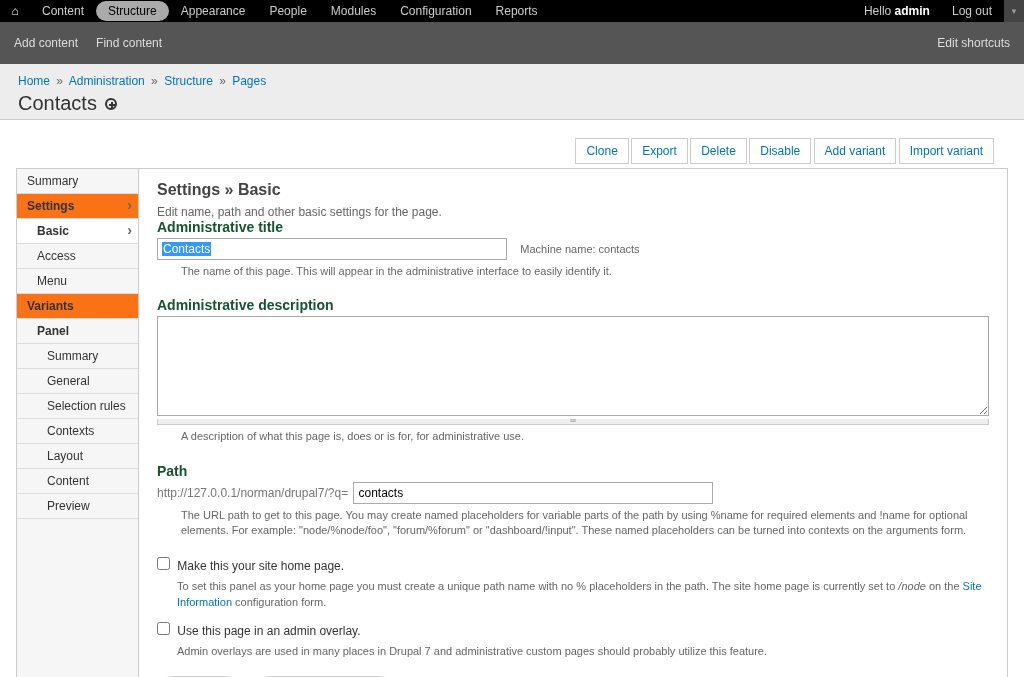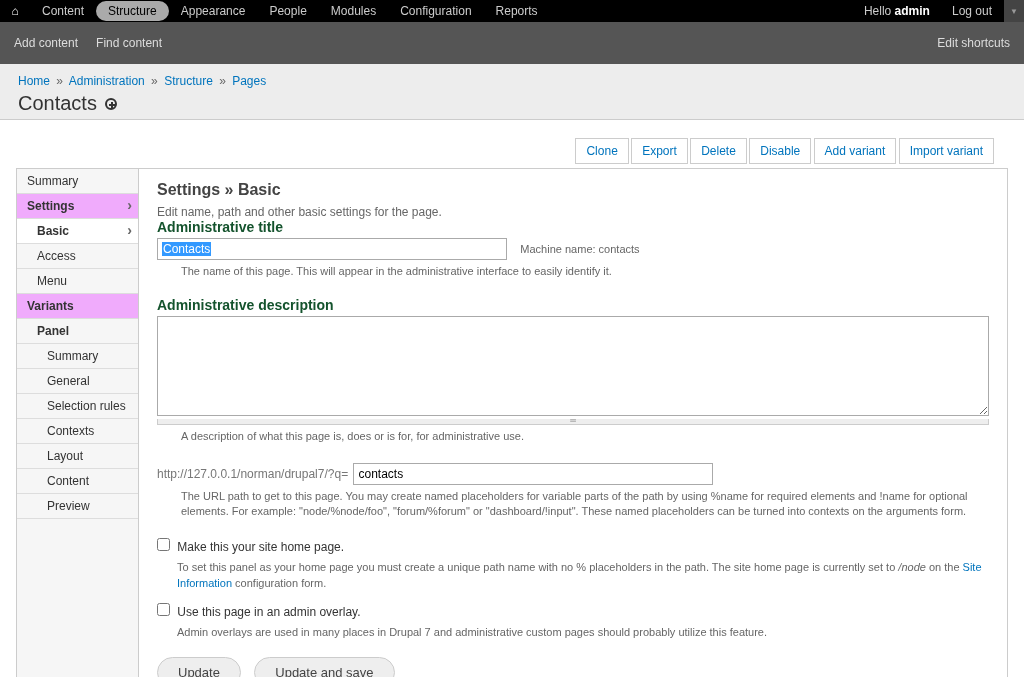--- a/index.html
+++ b/index.html
@@ -38,21 +38,21 @@
 
 
 .action-tabs { text-align: right; margin: 8px 14px 0 0; }
 .action-tabs .btn { display: inline-block; border: 1px solid #ccc; padding: 5px 10px; font-size: 12px; color: #0074bd; background: #fff; margin-left: -1px; }
 .action-tabs .btn:first-child { margin-left: 0; }
 
 
 .settings-region { display: flex; border: 1px solid #ccc; margin-top: 4px; }
 .side-col { width: 122px; background: #f6f6f6; border-right: 1px solid #ccc; }
 .side-col .side-item { padding: 5px 10px; border-bottom: 1px solid #ddd; font-size: 12px; color: #333; }
-.side-col .side-item.header { font-weight: bold; background: #f0abfc; }
+.side-col .side-item.header { font-weight: bold; background: #f97316; }
 .side-col .side-item.active { font-weight: bold; background: #fff; }
 .side-col .side-item.sub { padding-left: 20px; }
 .side-col .side-item.sub2 { padding-left: 30px; }
 .side-col .side-item.arrow { position: relative; }
 .side-col .side-item.arrow::after { content: "›"; position: absolute; right: 6px; color: #666; font-size: 14px; top: 3px; }
 
 .content-col { flex: 1; padding: 12px 18px 24px 18px; }
 .content-col h2.section-title { font-size: 16px; font-weight: bold; color: #444; margin-bottom: 6px; }
 .content-col .desc { font-size: 12px; color: #666; }
 .content-col .field-label { font-size: 14px; font-weight: bold; color: #14532d; margin-bottom: 3px; }
@@ -162,20 +162,21 @@
       </div>
 
       <div class="field-block">
         <div class="field-label">Administrative description</div>
         <textarea class="admin-desc" style=""></textarea>
         <div class="resize-grip">═</div>
         <div class="help">A description of what this page is, does or is for, for administrative use.</div>
       </div>
 
       <div class="field-block">
+        <div class="field-label">Path</div>
         <span class="path-prefix">http://127.0.0.1/norman/drupal7/?q=</span>
         <input type="text" class="path-input" value="contacts" style="">
         <div class="help">The URL path to get to this page. You may create named placeholders for variable parts of the path by using %name for required elements and !name for optional elements. For example: "node/%node/foo", "forum/%forum" or "dashboard/!input". These named placeholders can be turned into contexts on the arguments form.</div>
       </div>
 
       <div class="checkbox-row">
         <input type="checkbox" style="">
         <label>Make this your site home page.</label>
       </div>
       <div class="indent-help">

